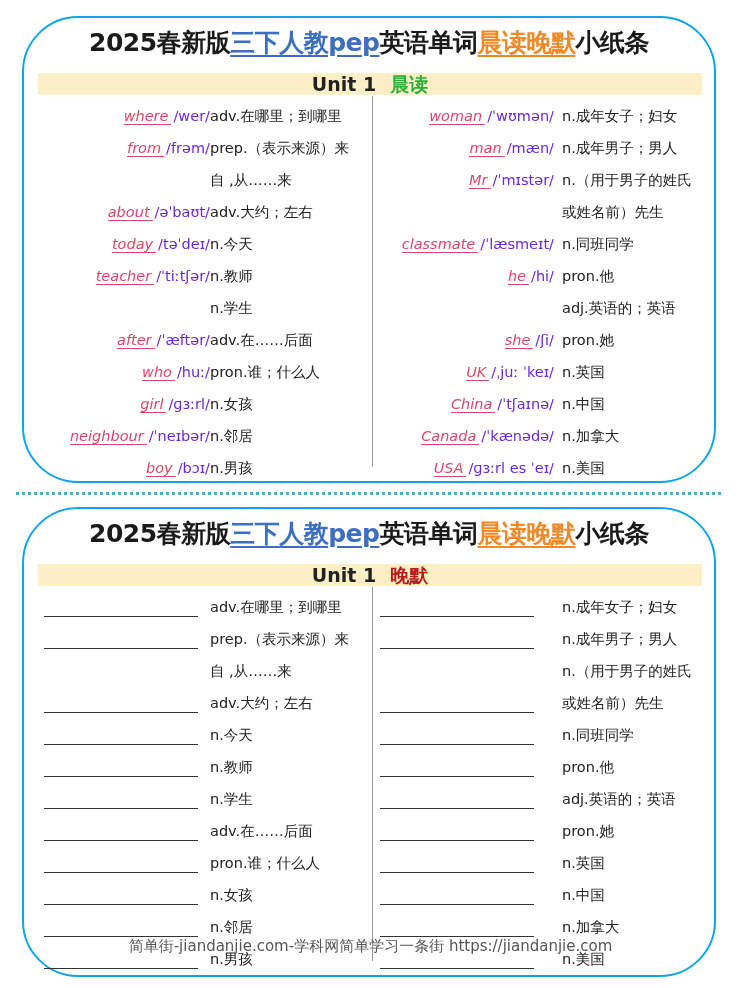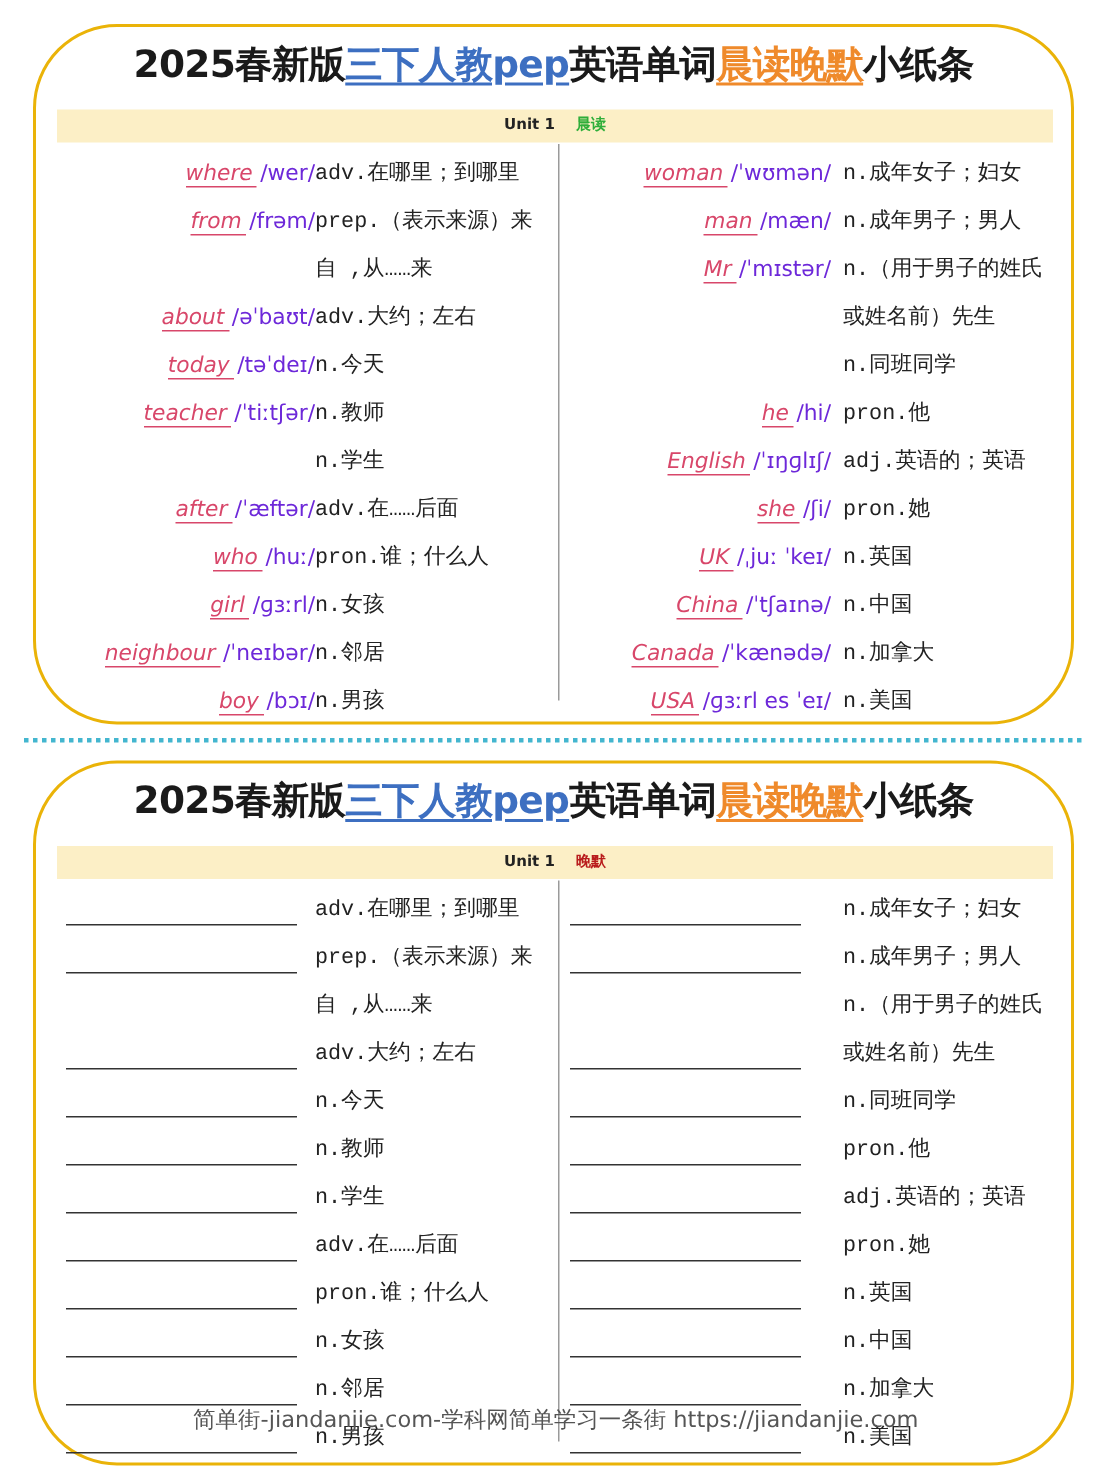--- a/index.html
+++ b/index.html
@@ -2,52 +2,52 @@
 <html><head>
 <meta charset="utf-8">
 <style>
   html, body { margin:0; padding:0; }
   body {
     width:741px; height:988px; background:#ffffff; position:relative; overflow:hidden;
     font-family:"DejaVu Sans","Liberation Sans",sans-serif; color:#1a1a1a;
   }
   .card {
     position:absolute; left:22px; width:694px;
-    border:2px solid #eab308; border-radius:56px;
+    border:2px solid #0ea5e9; border-radius:56px;
     background:#ffffff; box-sizing:border-box;
   }
   .card.top { top:16px; height:467px; }
   .card.bottom { top:507px; height:470px; }
   .title {
     position:absolute; left:0; right:0; top:8px; text-align:center;
     font-size:25px; font-weight:bold; letter-spacing:-0.5px; white-space:nowrap;
   }
   .title .blue { color:#3d6fc1; text-decoration:underline; text-decoration-thickness:2px; text-underline-offset:4px; }
   .title .orange { color:#ef8a2b; text-decoration:underline; text-decoration-thickness:2px; text-underline-offset:4px; }
   .unit-bar {
     position:absolute; left:14px; right:12px; top:55px; height:22px;
-    background:#fcefc6; text-align:center; font-size:10px; font-weight:bold; line-height:22px;
+    background:#fcefc6; text-align:center; font-size:19px; font-weight:bold; line-height:22px;
   }
   .unit-bar .unit-label { color:#222; margin-right:14px; }
   .unit-bar .mode-green { color:#2fae3a; }
   .unit-bar .mode-cyan { color:#b91c1c; }
   .divider-v {
     position:absolute; left:348px; top:78px; bottom:14px; width:1px; background:#9a9a9a;
   }
   .col { position:absolute; top:82px; }
   .col.left { left:0; width:346px; }
   .col.right { left:352px; width:340px; }
   .row { position:relative; height:32px; font-size:14.5px; line-height:32px; white-space:nowrap; }
   .word-cell { position:absolute; right:160px; text-align:right; }
   .col.right .word-cell { right:162px; }
   .word {
     color:#d8476a; border-bottom:1px solid #d8476a; padding-right:3px;font-style:italic;
   }
   .phon { color:#6d28d9; margin-left:2px; }
-  .meaning { position:absolute; left:186px; color:#222;font-family:Liberation Mono, monospace; }
+  .meaning { position:absolute; left:186px; color:#222; }
   .col.right .meaning { left:186px; }
   .blank-line {
     position:absolute; left:20px; width:154px; top:25px; height:0; border-top:1px solid #333;
   }
   .col.right .blank-line { left:4px; }
   .dotted {
     position:absolute; left:16px; right:20px; top:492px; height:0;
     border-top:3px dotted #43b6cf;
   }
   .watermark {
@@ -124,28 +124,28 @@
         <span class="meaning">n.成年男子；男人</span>
       </div>
       <div class="row">
         <span class="word-cell"><span class="word">Mr</span><span class="phon">/ˈmɪstər/</span></span>
         <span class="meaning">n.（用于男子的姓氏</span>
       </div>
       <div class="row">
         <span class="meaning">或姓名前）先生</span>
       </div>
       <div class="row">
+        <span class="word-cell"><span class="word">classmate</span><span class="phon">/ˈlæsmeɪt/</span></span>
         <span class="meaning">n.同班同学</span>
       </div>
       <div class="row">
         <span class="word-cell"><span class="word">he</span><span class="phon">/hi/</span></span>
         <span class="meaning">pron.他</span>
       </div>
       <div class="row">
-        <span class="word-cell"><span class="word">English</span><span class="phon">/ˈɪŋɡlɪʃ/</span></span>
         <span class="meaning">adj.英语的；英语</span>
       </div>
       <div class="row">
         <span class="word-cell"><span class="word">she</span><span class="phon">/ʃi/</span></span>
         <span class="meaning">pron.她</span>
       </div>
       <div class="row">
         <span class="word-cell"><span class="word">UK</span><span class="phon">/ˌjuː ˈkeɪ/</span></span>
         <span class="meaning">n.英国</span>
       </div>

